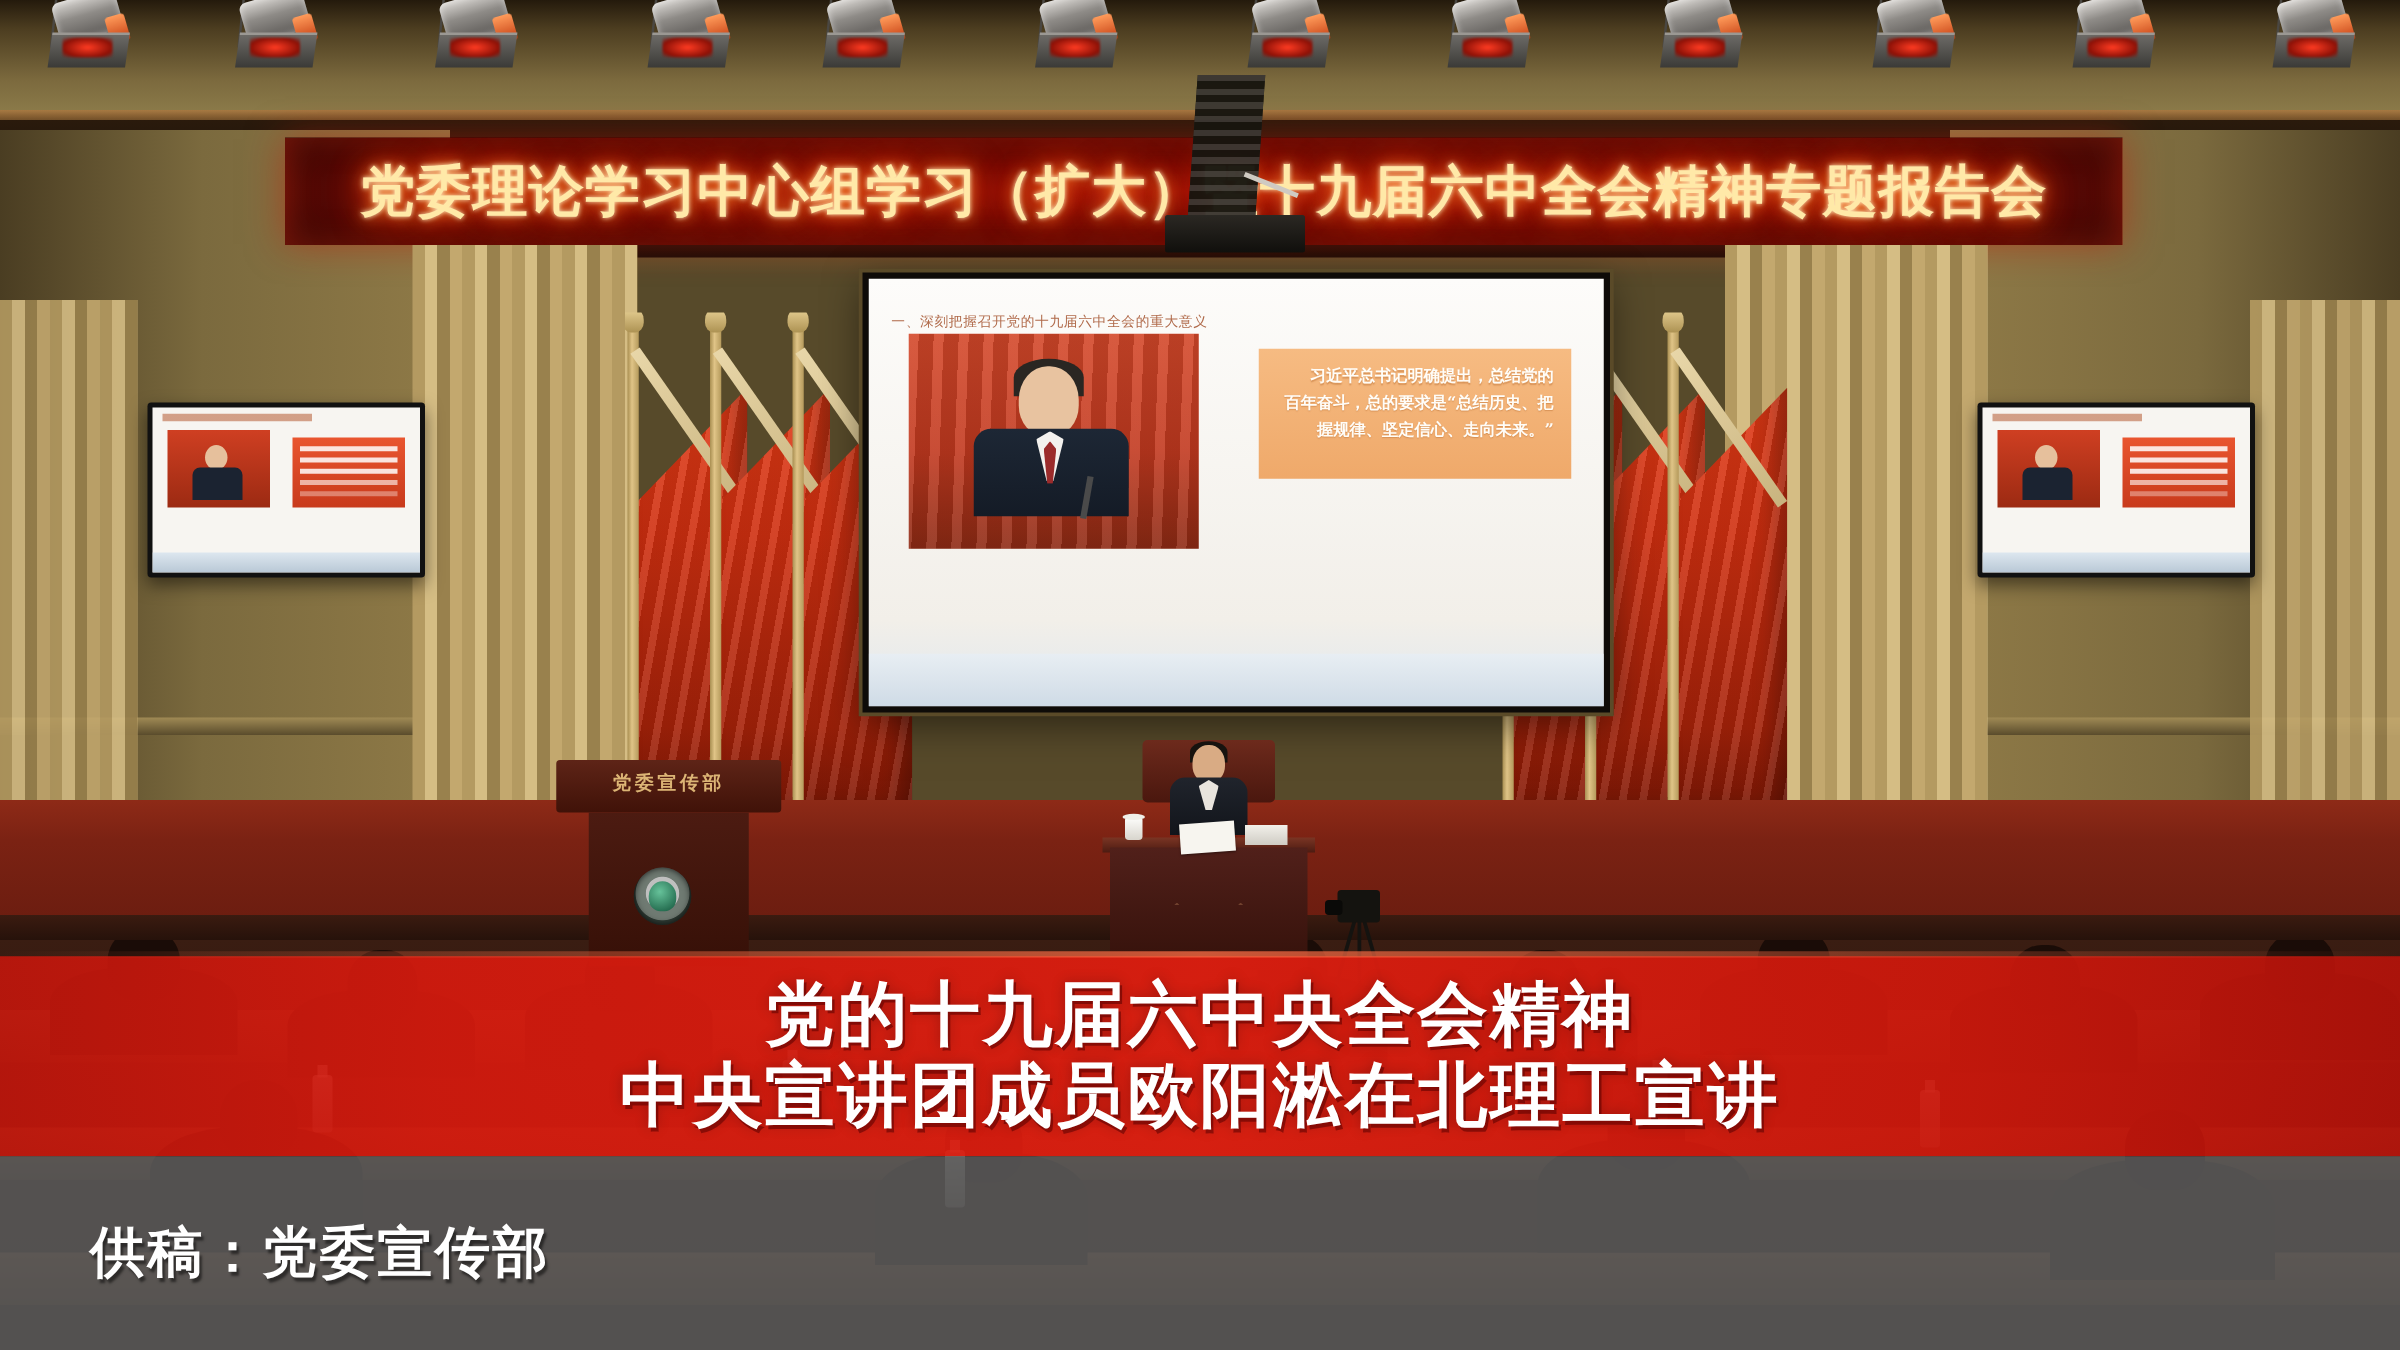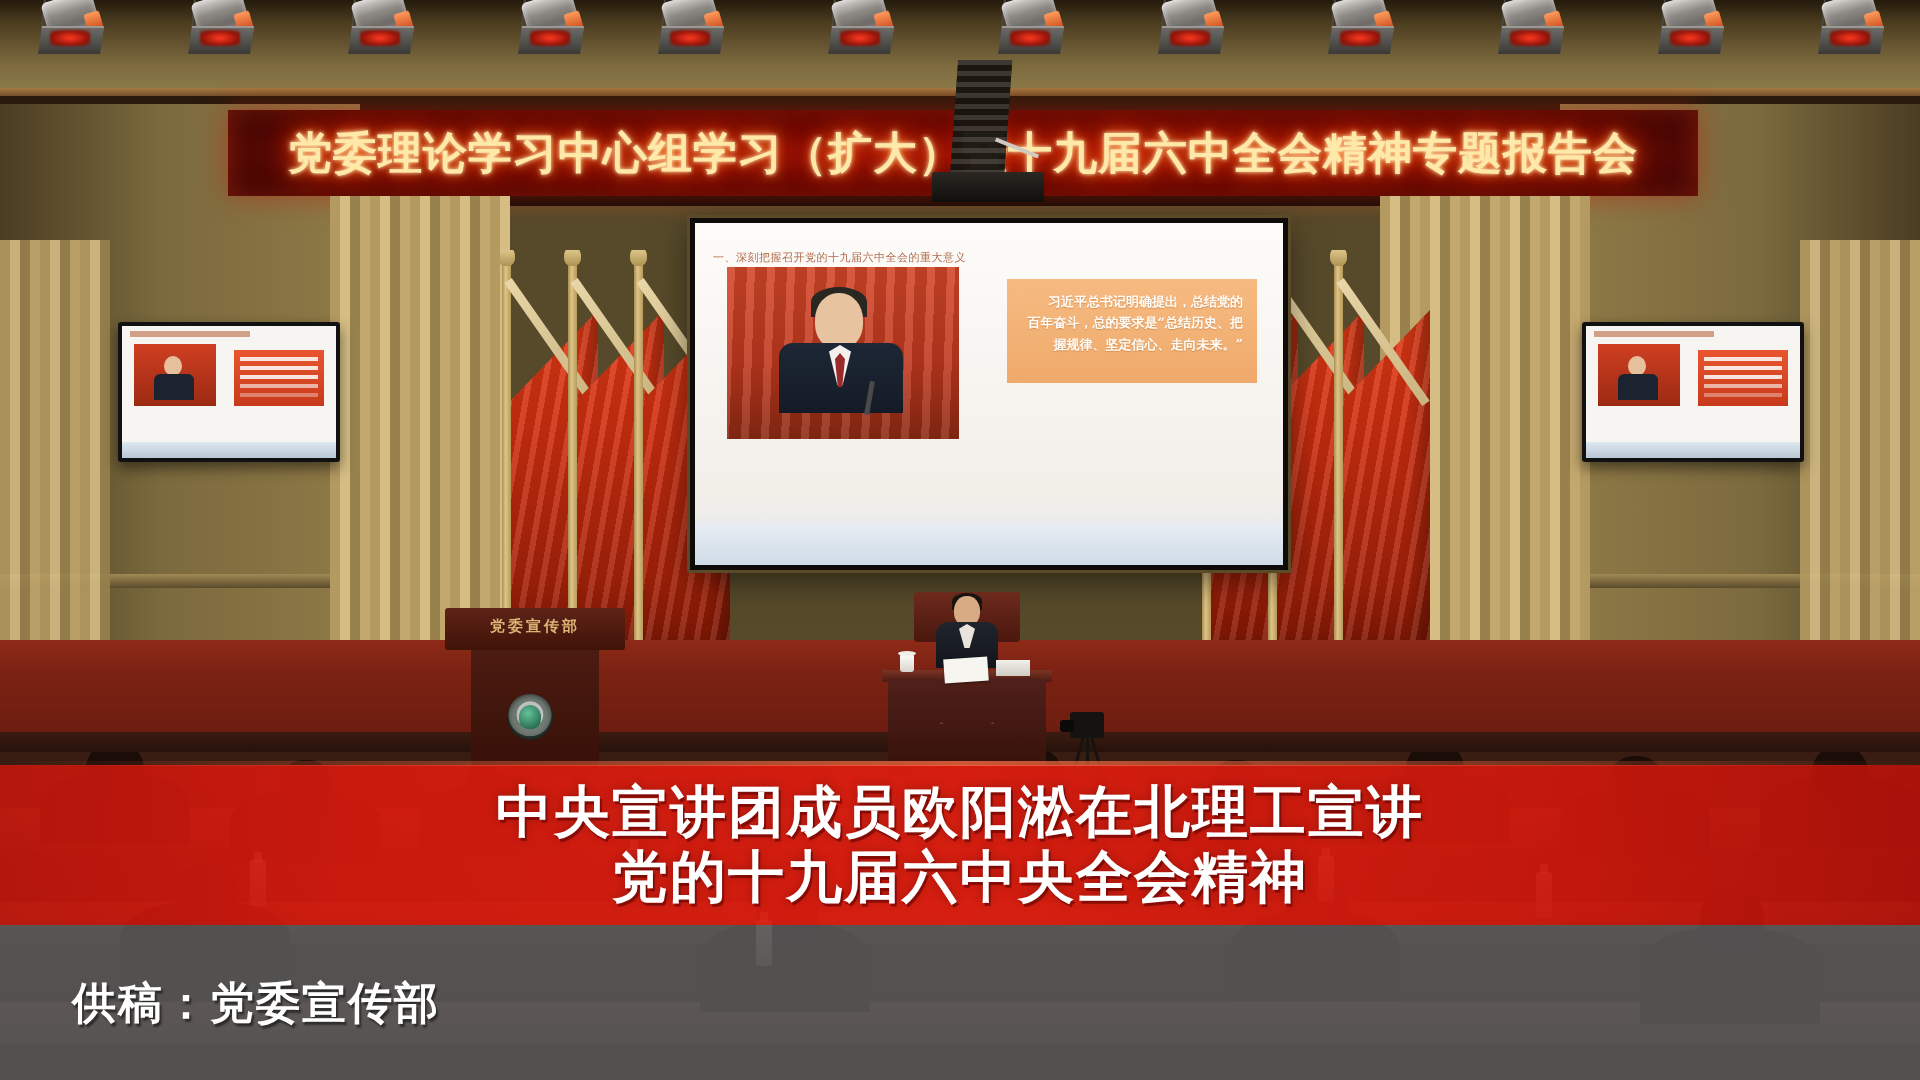--- a/index.html
+++ b/index.html
@@ -772,22 +772,22 @@
       <div class="bottle" style="left:250px; top:108px;"></div>
       <div class="bottle" style="left:626px; top:96px;"></div>
       <div class="bottle" style="left:756px; top:168px;"></div>
       <div class="bottle" style="left:1318px;top:104px;"></div>
       <div class="bottle" style="left:1536px;top:120px;"></div>
     </div>
 
   </div>
 
   <div class="caption-bar">
+    <div class="caption-line">党的十九届六中央全会精神</div>
     <div class="caption-line">中央宣讲团成员欧阳淞在北理工宣讲</div>
-    <div class="caption-line">党的十九届六中央全会精神</div>
   </div>
 
   <div class="credits-bar">
     <div class="credits-col left">
       <div class="credit-line">供稿：党委宣传部</div>
     </div>
   </div>
 
 </div>
 

